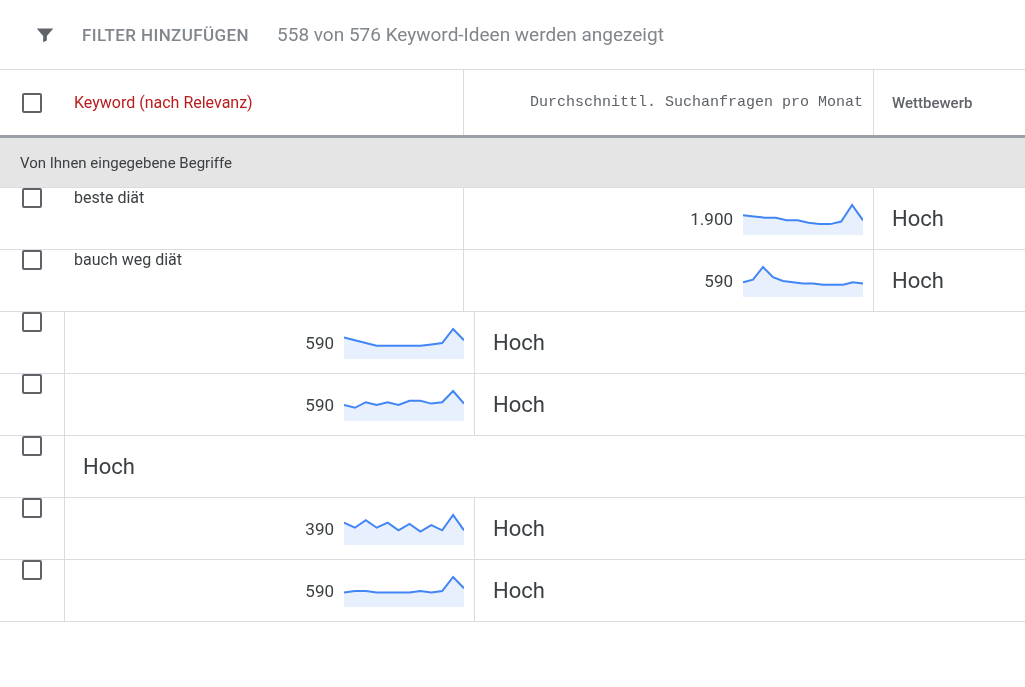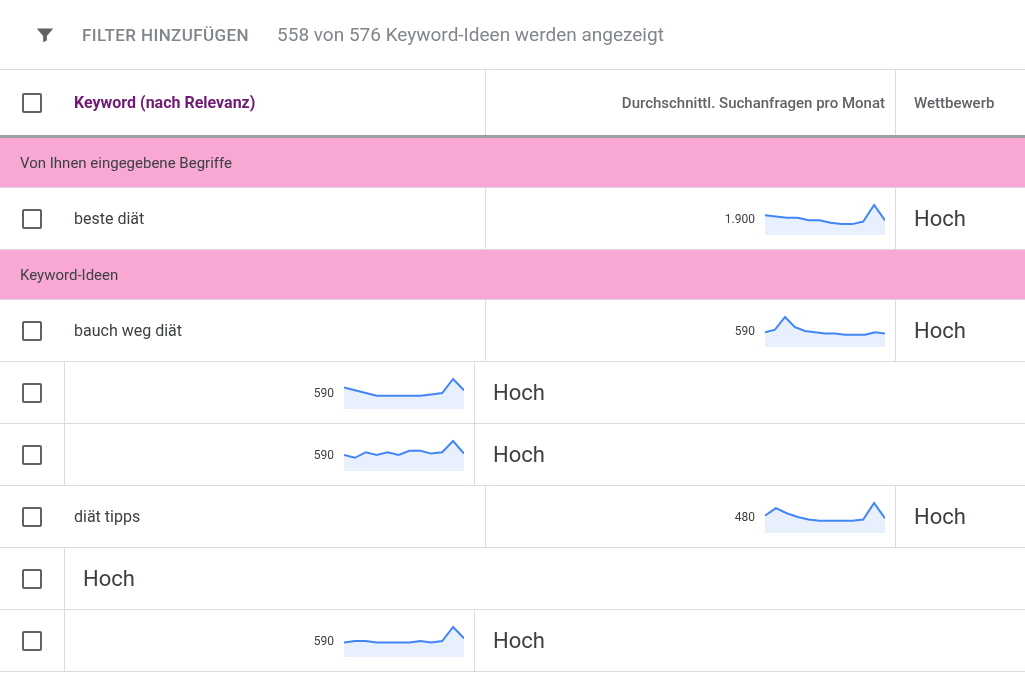--- a/index.html
+++ b/index.html
@@ -55,73 +55,74 @@
     border-radius: 2px;
     cursor: pointer;
   }
   .col-keyword {
     flex: 1 1 auto;
     padding-left: 10px;
     font-size: 16px;
     color: #3c4043;
   }
   .col-keyword.header {
-    font-weight: 700;
-    color: #701a75;
+    font-weight: 400;
+    color: #b91c1c;
   }
   .col-searches {
     width: 410px;
     display: flex;
     align-items: center;
     justify-content: flex-end;
     padding-right: 10px;
     border-left: 1px solid #dadce0;
     height: 100%;
     color: #5f6368;
     font-size: 15px;
   }
   .col-searches.header {
     font-weight: 500;
+    font-family: Liberation Mono, monospace;
   }
   .searches-value {
     color: #3c4043;
-    font-size: 12px;
+    font-size: 17px;
     text-align: right;
     min-width: 60px;
   }
   .sparkline-wrap {
     width: 120px;
     height: 32px;
     margin-left: 10px;
   }
   .col-comp {
-    width: 130px;
+    width: 152px;
     padding-left: 18px;
     border-left: 1px solid #dadce0;
     height: 100%;
     display: flex;
     align-items: center;
     font-size: 15px;
     color: #5f6368;
   }
   .col-comp.header { font-weight: 500; }
   .col-comp .val { color: #3c4043; font-size: 22px; }
   .section-header {
-    background: #f9a8d4;
+    background: #e5e5e5;
     height: 50px;
     display: flex;
     align-items: center;
     padding-left: 20px;
     font-size: 15px;
     color: #3c4043;
     border-bottom: 1px solid #dadce0;
   }
   .row {
     display: flex;
-    align-items: center;
+    align-items: flex-start;
     height: 62px;
     border-bottom: 1px solid #dadce0;
   }
   .row .col-searches, .row .col-comp, .thead .col-searches, .thead .col-comp {
     align-self: stretch;
   }
   svg.spark { display: block; }
   .spark-fill { fill: #e8f0fe; }
   .spark-line { fill: none; stroke: #4285f4; stroke-width: 2; }
 </style>
@@ -164,21 +165,20 @@
     <path class="spark-line" d="M0.0,12.2 L10.9,13.5 L21.8,14.7 L32.7,14.7 L43.6,17.3 L54.5,17.3 L65.5,19.8 L76.4,21.1 L87.3,21.1 L98.2,18.5 L109.1,2.0 L120.0,17.3"></path>
   </svg>
           </span>
     </div>
     <div class="col-comp">
       <span class="val">Hoch</span>
     </div>
       </div>
     </div>
 
-  <div class="section-header">Keyword-Ideen</div>
   <div id="idea-rows">
       <div class="row">
     <div class="col-check">
       <div class="checkbox"></div>
     </div>
     <div class="col-keyword">bauch weg diät</div>
     <div class="col-searches">
       <span class="searches-value">590</span>
       <span class="sparkline-wrap">
             <svg class="spark" width="120" height="32" viewBox="0 0 120 32">
@@ -222,37 +222,36 @@
           </span>
     </div>
     <div class="col-comp">
       <span class="val">Hoch</span>
     </div>
       </div>
       <div class="row">
     <div class="col-check">
       <div class="checkbox"></div>
     </div>
-    <div class="col-keyword">diät tipps</div>
-    <div class="col-searches">
-      <span class="searches-value">480</span>
-      <span class="sparkline-wrap">
-            <svg class="spark" width="120" height="32" viewBox="0 0 120 32">
-    <path class="spark-fill" d="M0.0,14.7 L10.9,7.1 L21.8,12.2 L32.7,16.0 L43.6,18.5 L54.5,19.8 L65.5,19.8 L76.4,19.8 L87.3,19.8 L98.2,18.5 L109.1,2.0 L120.0,17.3 L120,32 L0,32 Z"></path>
-    <path class="spark-line" d="M0.0,14.7 L10.9,7.1 L21.8,12.2 L32.7,16.0 L43.6,18.5 L54.5,19.8 L65.5,19.8 L76.4,19.8 L87.3,19.8 L98.2,18.5 L109.1,2.0 L120.0,17.3"></path>
-  </svg>
-          </span>
-    </div>
-    <div class="col-comp">
-      <span class="val">Hoch</span>
-    </div>
-      </div>
-      <div class="row">
-    <div class="col-check">
-      <div class="checkbox"></div>
+    <div class="col-comp">
+      <span class="val">Hoch</span>
+    </div>
+      </div>
+      <div class="row">
+    <div class="col-check">
+      <div class="checkbox"></div>
+    </div>
+    <div class="col-searches">
+      <span class="searches-value">390</span>
+      <span class="sparkline-wrap">
+            <svg class="spark" width="120" height="32" viewBox="0 0 120 32">
+    <path class="spark-fill" d="M0.0,9.6 L10.9,14.7 L21.8,7.1 L32.7,14.7 L43.6,9.6 L54.5,17.3 L65.5,10.9 L76.4,18.5 L87.3,12.2 L98.2,17.3 L109.1,2.0 L120.0,17.3 L120,32 L0,32 Z"></path>
+    <path class="spark-line" d="M0.0,9.6 L10.9,14.7 L21.8,7.1 L32.7,14.7 L43.6,9.6 L54.5,17.3 L65.5,10.9 L76.4,18.5 L87.3,12.2 L98.2,17.3 L109.1,2.0 L120.0,17.3"></path>
+  </svg>
+          </span>
     </div>
     <div class="col-comp">
       <span class="val">Hoch</span>
     </div>
       </div>
       <div class="row">
     <div class="col-check">
       <div class="checkbox"></div>
     </div>
     <div class="col-searches">

